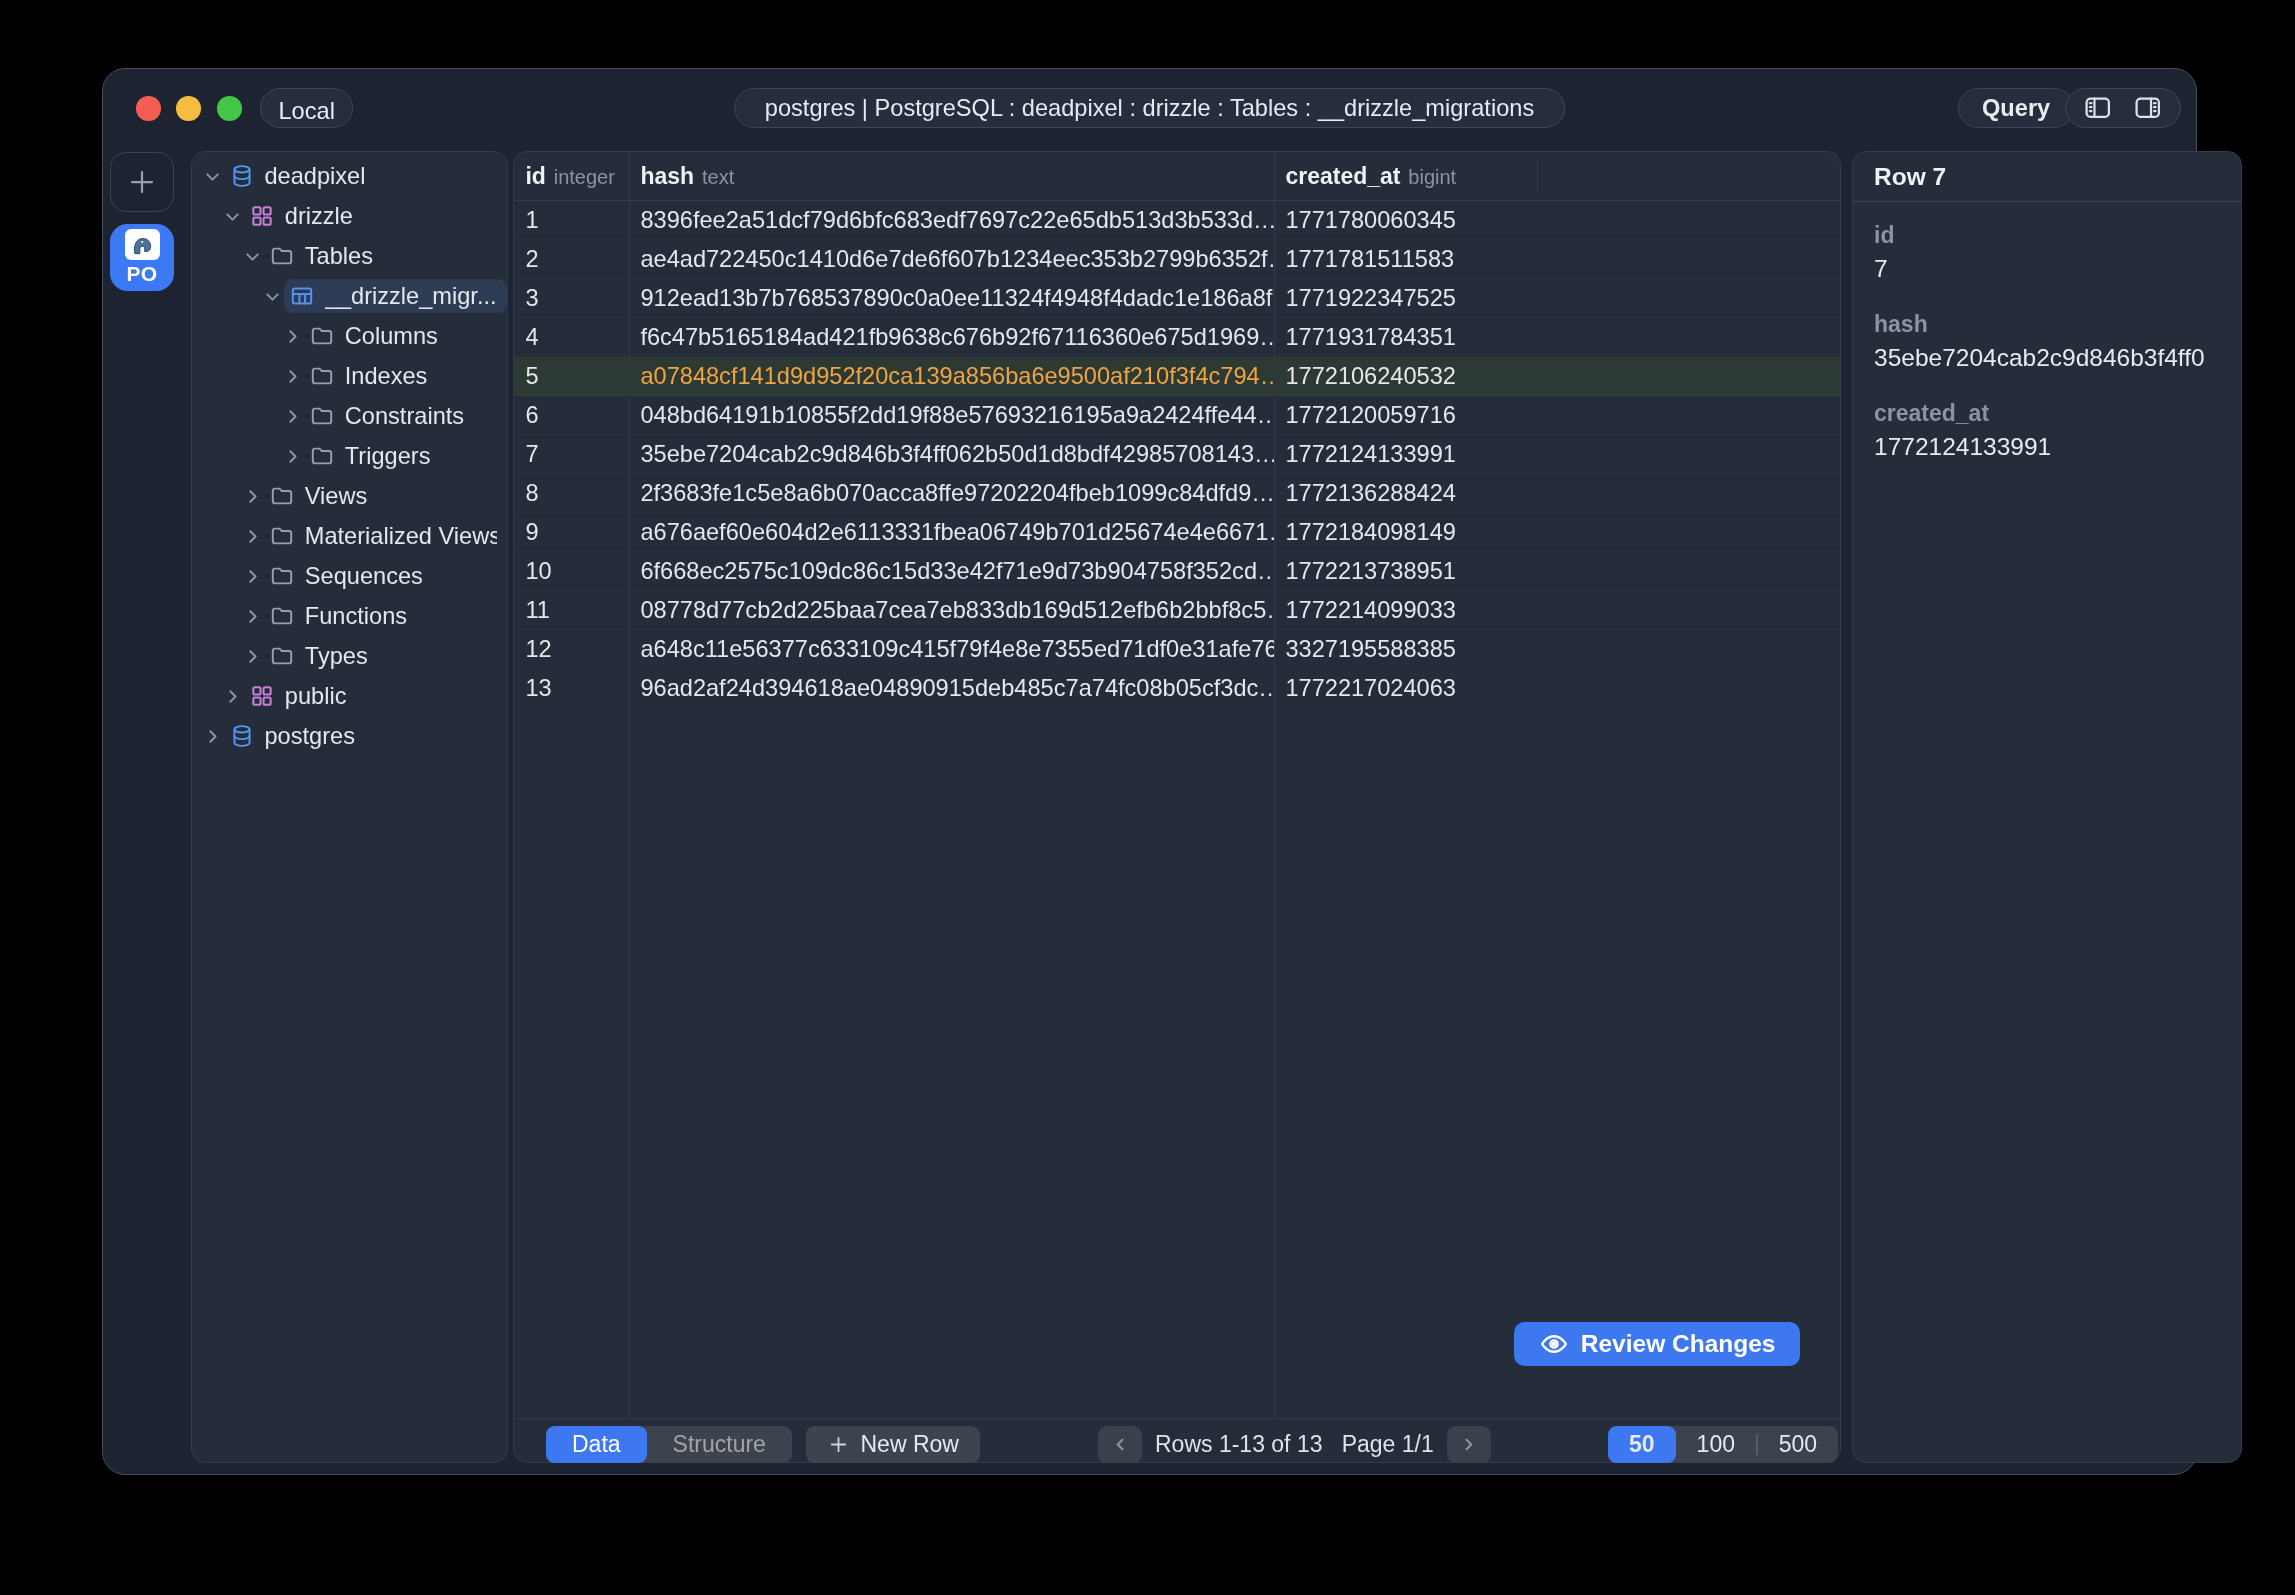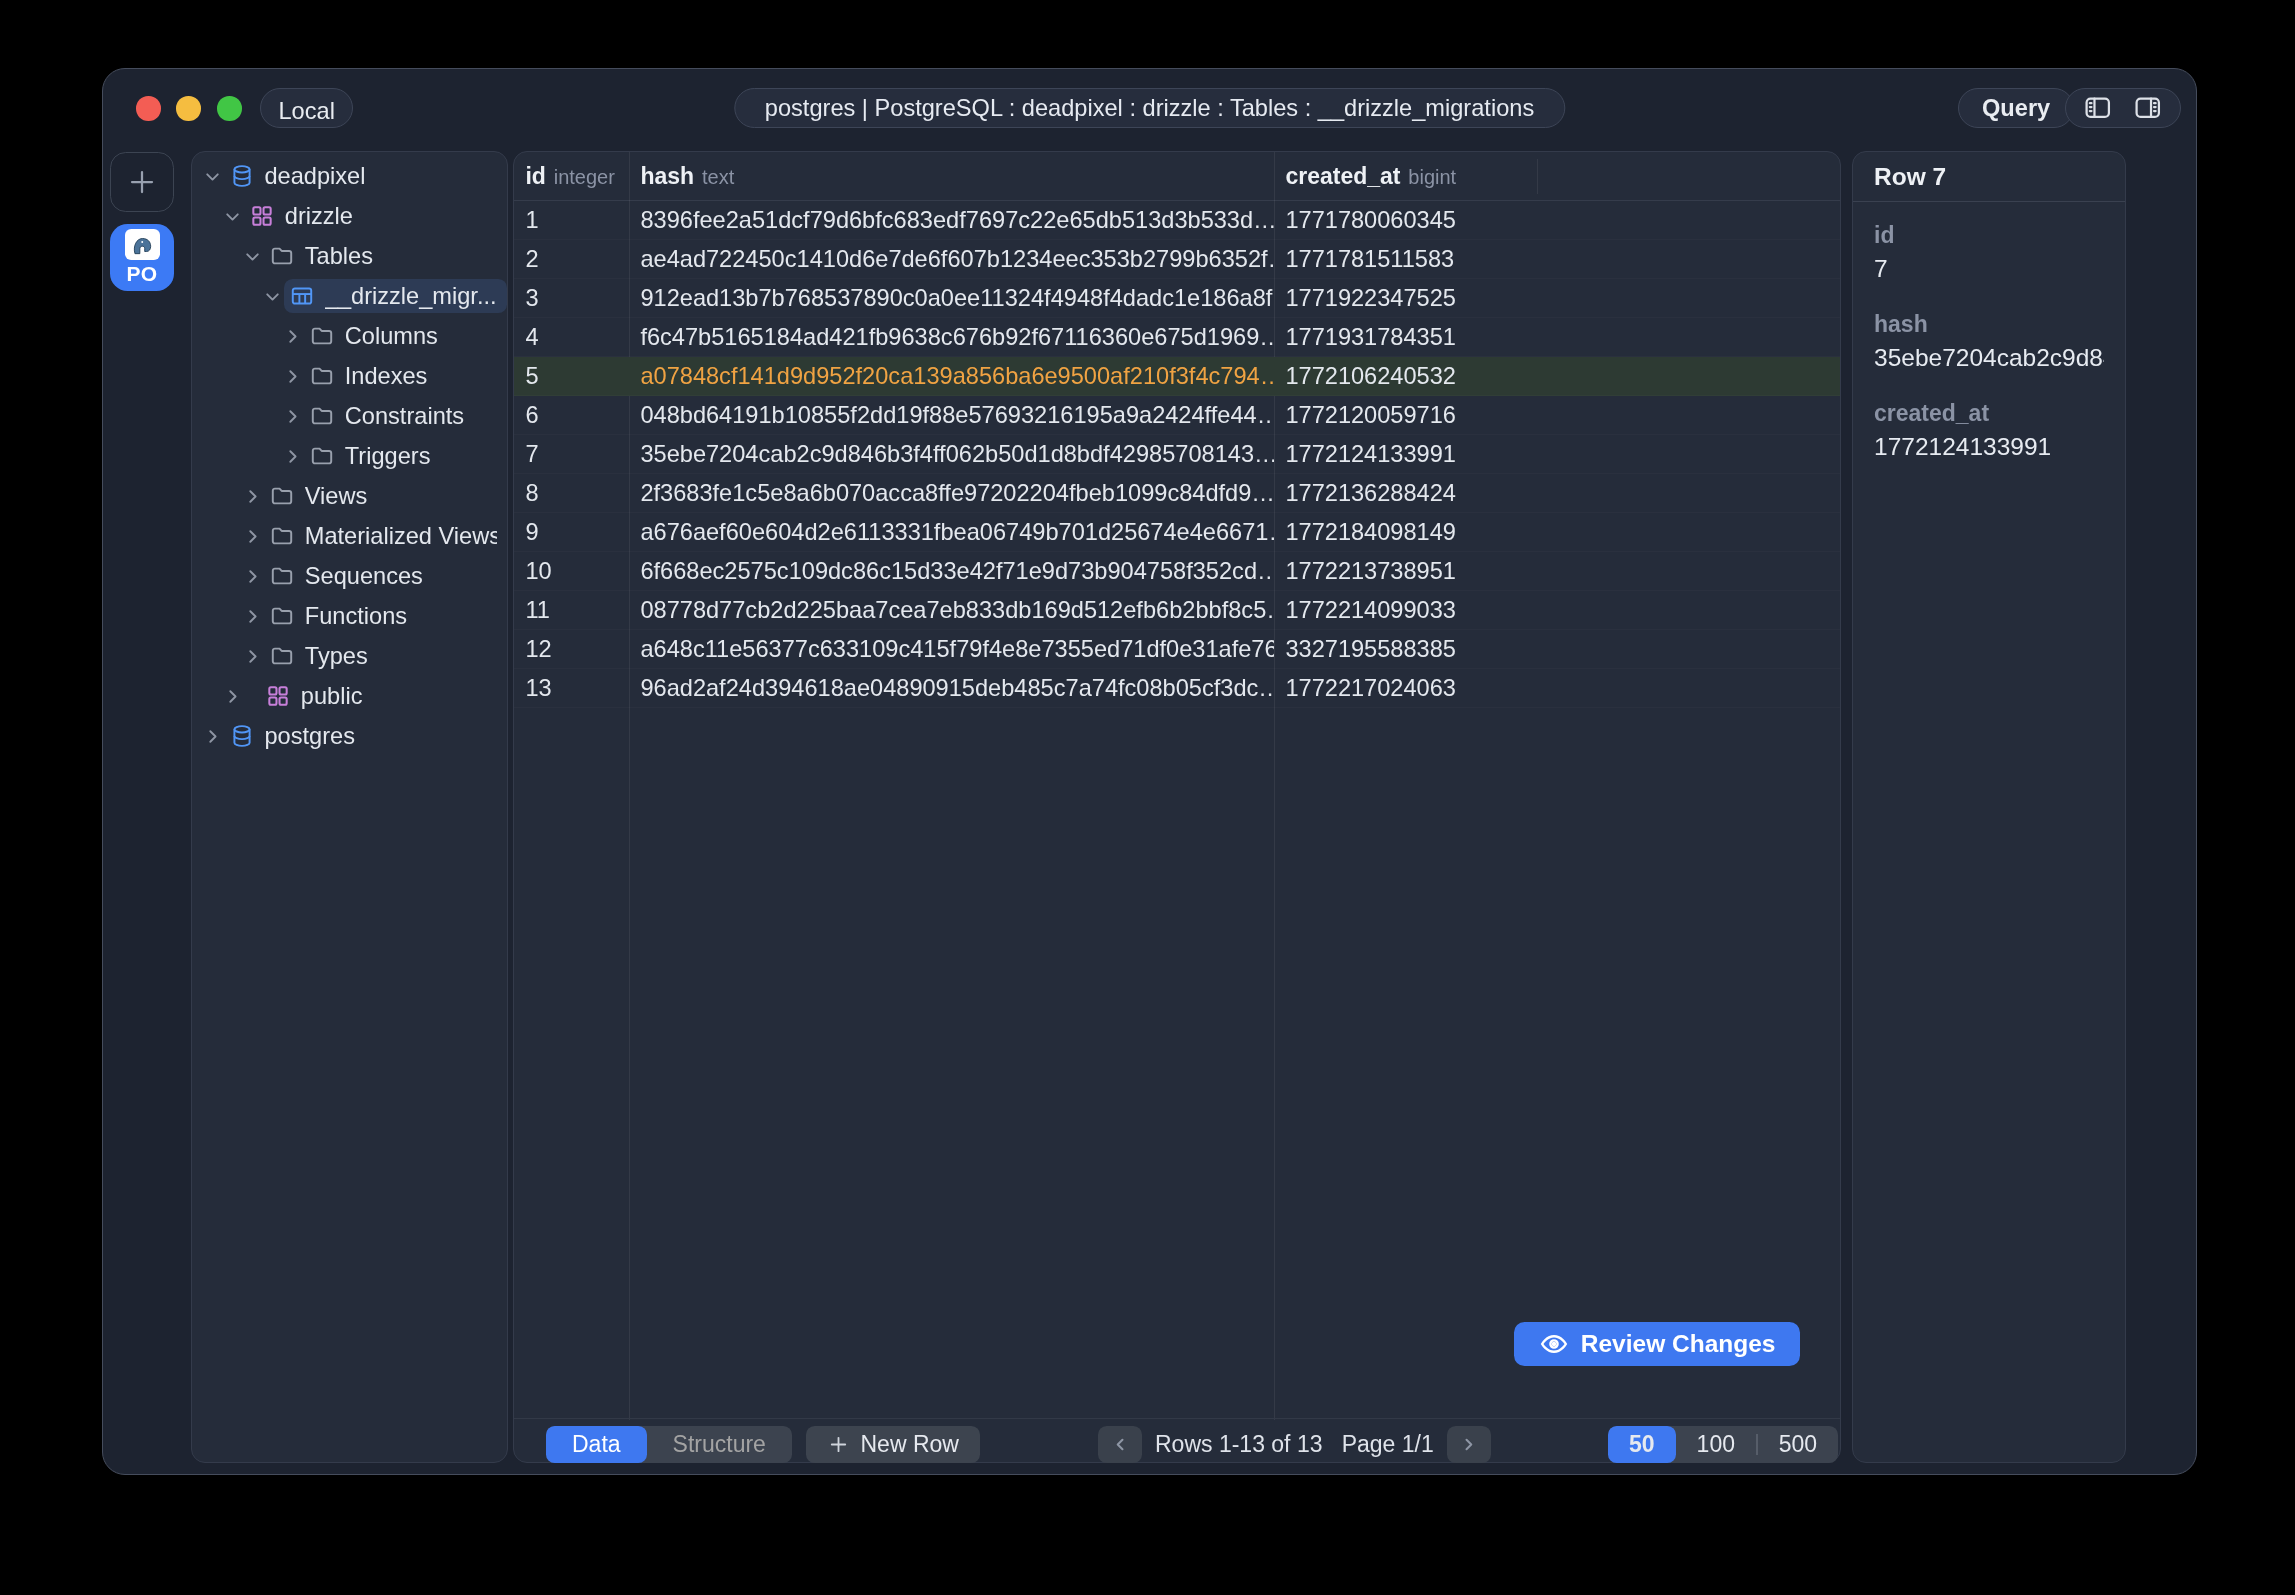--- a/index.html
+++ b/index.html
@@ -33,21 +33,21 @@
   .po-logo { width:35px; height:31.5px; background:#fff; border-radius:6.1px;
     display:flex; align-items:center; justify-content:center; }
   .po-logo svg { width:28px; height:26px; }
   .po-label { color:#fff; font-size:21px; font-weight:700; letter-spacing:0.4px; }
 
   
   .panel { position:absolute; top:82px; height:1312px; background:#252c3a;
     border:0.9px solid #343b4b; border-radius:14px; }
   .sidebar  { left:88px;  width:317px; overflow:hidden; }
   .main     { left:410px;  width:1328px; }
-  .inspector{ left:1749px; width:274px; overflow:hidden; }
+  .inspector{ left:1749px; width:390px; overflow:hidden; }
 
   
   .tree { padding-top:4.4px; }
   .tree-row { height:40px; display:flex; align-items:center; color:#e4e8ee;
     font-size:23.6px; white-space:nowrap; }
   .tree-chevron { width:23px; height:23px; flex:0 0 23px; color:#8e95a3;
     display:flex; align-items:center; justify-content:center; }
   .tree-chevron svg { width:21px; height:21px; }
   .tree-content { display:flex; align-items:center; gap:9.6px; padding:3.5px 10.5px 3.5px 5.2px;
     border-radius:8.7px; min-width:0; }
@@ -380,21 +380,21 @@
           </span>
           <span class="tree-content">
             <span class="tree-icon icon-folder">
               <svg viewBox="0 0 24 24" fill="none" stroke="currentColor" stroke-width="1.8" stroke-linejoin="round">
                 <path d="M3.5 7.2c0-1.1.9-2 2-2h4.2l2 2.1h6.8c1.1 0 2 .9 2 2v7.5c0 1.1-.9 2-2 2h-13c-1.1 0-2-.9-2-2z"></path>
               </svg>
             </span>
             <span class="tree-label">Types</span>
           </span>
         </div>
-        <div class="tree-row" style="padding-left: 29px; gap: 16px;">
+        <div class="tree-row" style="padding-left: 29px;">
           <span class="tree-chevron">
             <svg viewBox="0 0 24 24" fill="none" stroke="currentColor" stroke-width="2.2" stroke-linecap="round" stroke-linejoin="round">
               <path d="M9.5 6l6 6-6 6"></path>
             </svg>
           </span>
           <span class="tree-content">
             <span class="tree-icon icon-schema">
               <svg viewBox="0 0 24 24" fill="none" stroke="currentColor" stroke-width="1.9">
                 <rect x="4" y="4" width="6.6" height="6.6" rx="1.4"></rect>
                 <rect x="13.4" y="4" width="6.6" height="6.6" rx="1.4"></rect>

